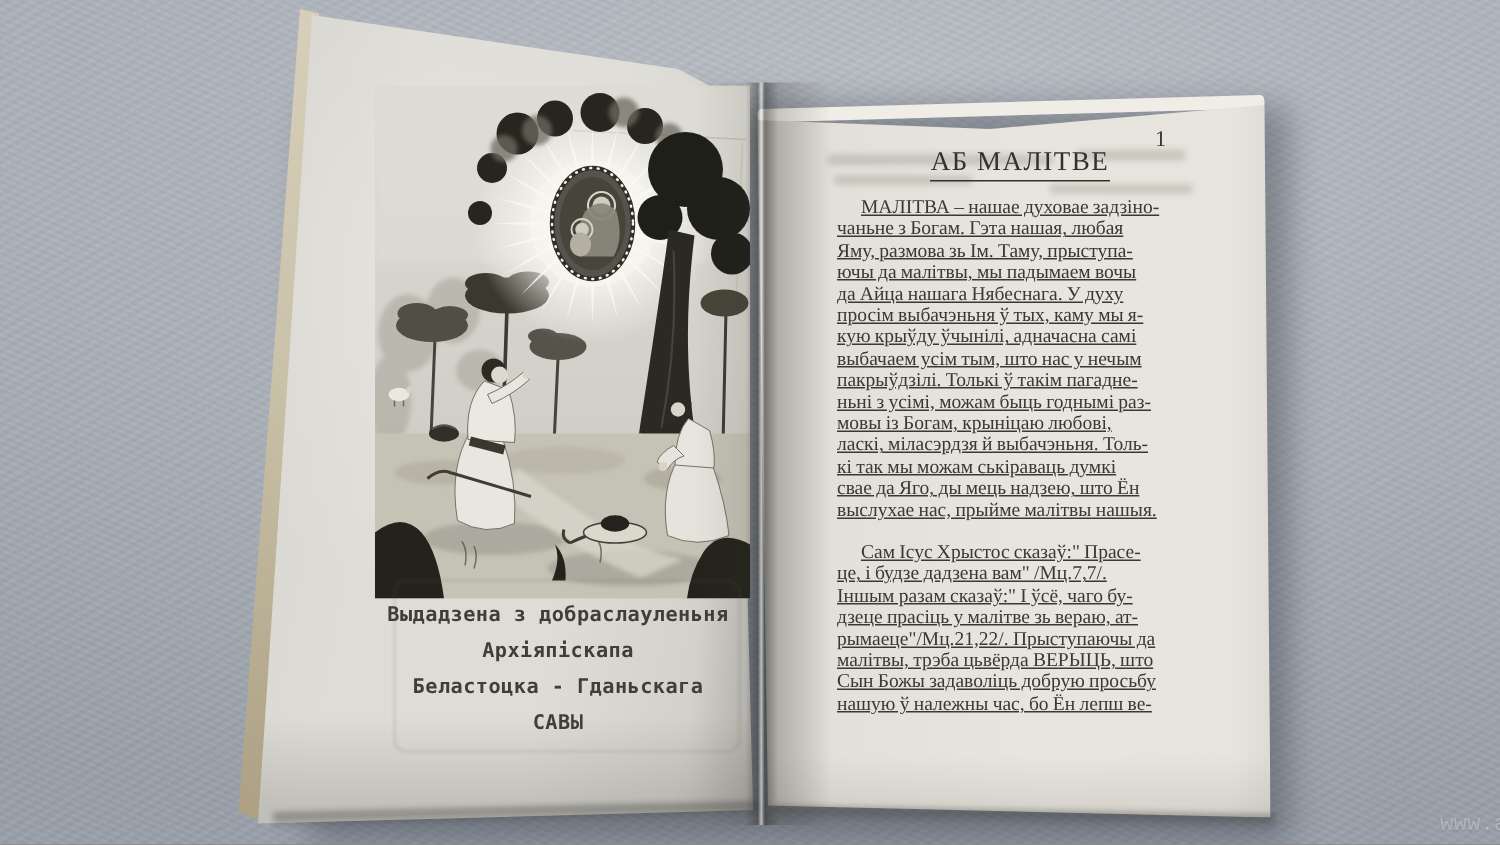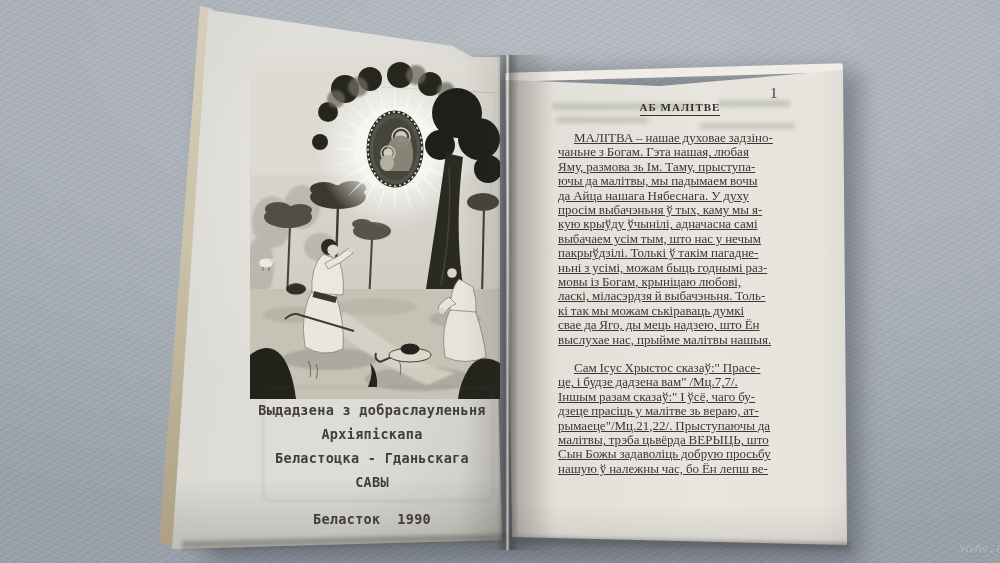--- a/index.html
+++ b/index.html
@@ -74,21 +74,21 @@
     left:250px; top:511px; width:244px;
     font-family:"DejaVu Sans Mono","Liberation Mono",monospace;
     font-size:13.5px; font-weight:600; letter-spacing:.3px;
     color:#413e38; text-align:center; white-space:pre;
   }
   
   .ghost-line{ background:rgba(122,128,112,.30); filter:blur(2px); border-radius:2px; }
   .pageno{ left:770px; top:85px; font-size:15px; color:#3a3733; }
   .heading-wrap{ left:560px; top:97px; width:240px; text-align:center; }
   .heading{
-    display:inline-block; font-size:11px; font-weight:bold; letter-spacing:1px;
+    display:inline-block; font-size:18px; font-weight:normal; letter-spacing:1px;
     color:#34312d; border-bottom:1.5px solid #34312d; padding-bottom:2px;
   }
   .bodytext{
     left:558px; width:246px; overflow:hidden;
     font-size:13px; line-height:14.4px; color:#3b3833;
     white-space:pre-line; text-indent:16px; word-spacing:-0.4px;text-decoration:underline;
   }
   .para1{ top:131px; }
   .para2{ top:361px; }
   .watermark{
@@ -291,21 +291,20 @@
     <g stroke="#4a483d" stroke-width="1" opacity=".7">
       <path d="M60,320 q2,-10 -2,-16 M66,322 q3,-9 0,-15 M150,318 q2,-9 -1,-14" fill="none"></path>
     </g>
   </svg>
 
   <div class="abs ghost-rect"></div>
   <div class="abs imprint">Выдадзена з добраслауленьня
 Архіяпіскапа
 Беластоцка - Гданьскага
 САВЫ</div>
-  <div class="abs imprint-footer">Беласток  1990</div>
 
   <div class="abs ghost-line" style="left:552px;top:103px;width:150px;height:7px"></div>
   <div class="abs ghost-line" style="left:718px;top:100px;width:72px;height:7px"></div>
   <div class="abs ghost-line" style="left:556px;top:117px;width:92px;height:6px"></div>
   <div class="abs ghost-line" style="left:700px;top:123px;width:95px;height:6px"></div>
 
   <div class="abs pageno">1</div>
   <div class="abs heading-wrap">
     <span class="heading">АБ МАЛІТВЕ</span>
   </div>

